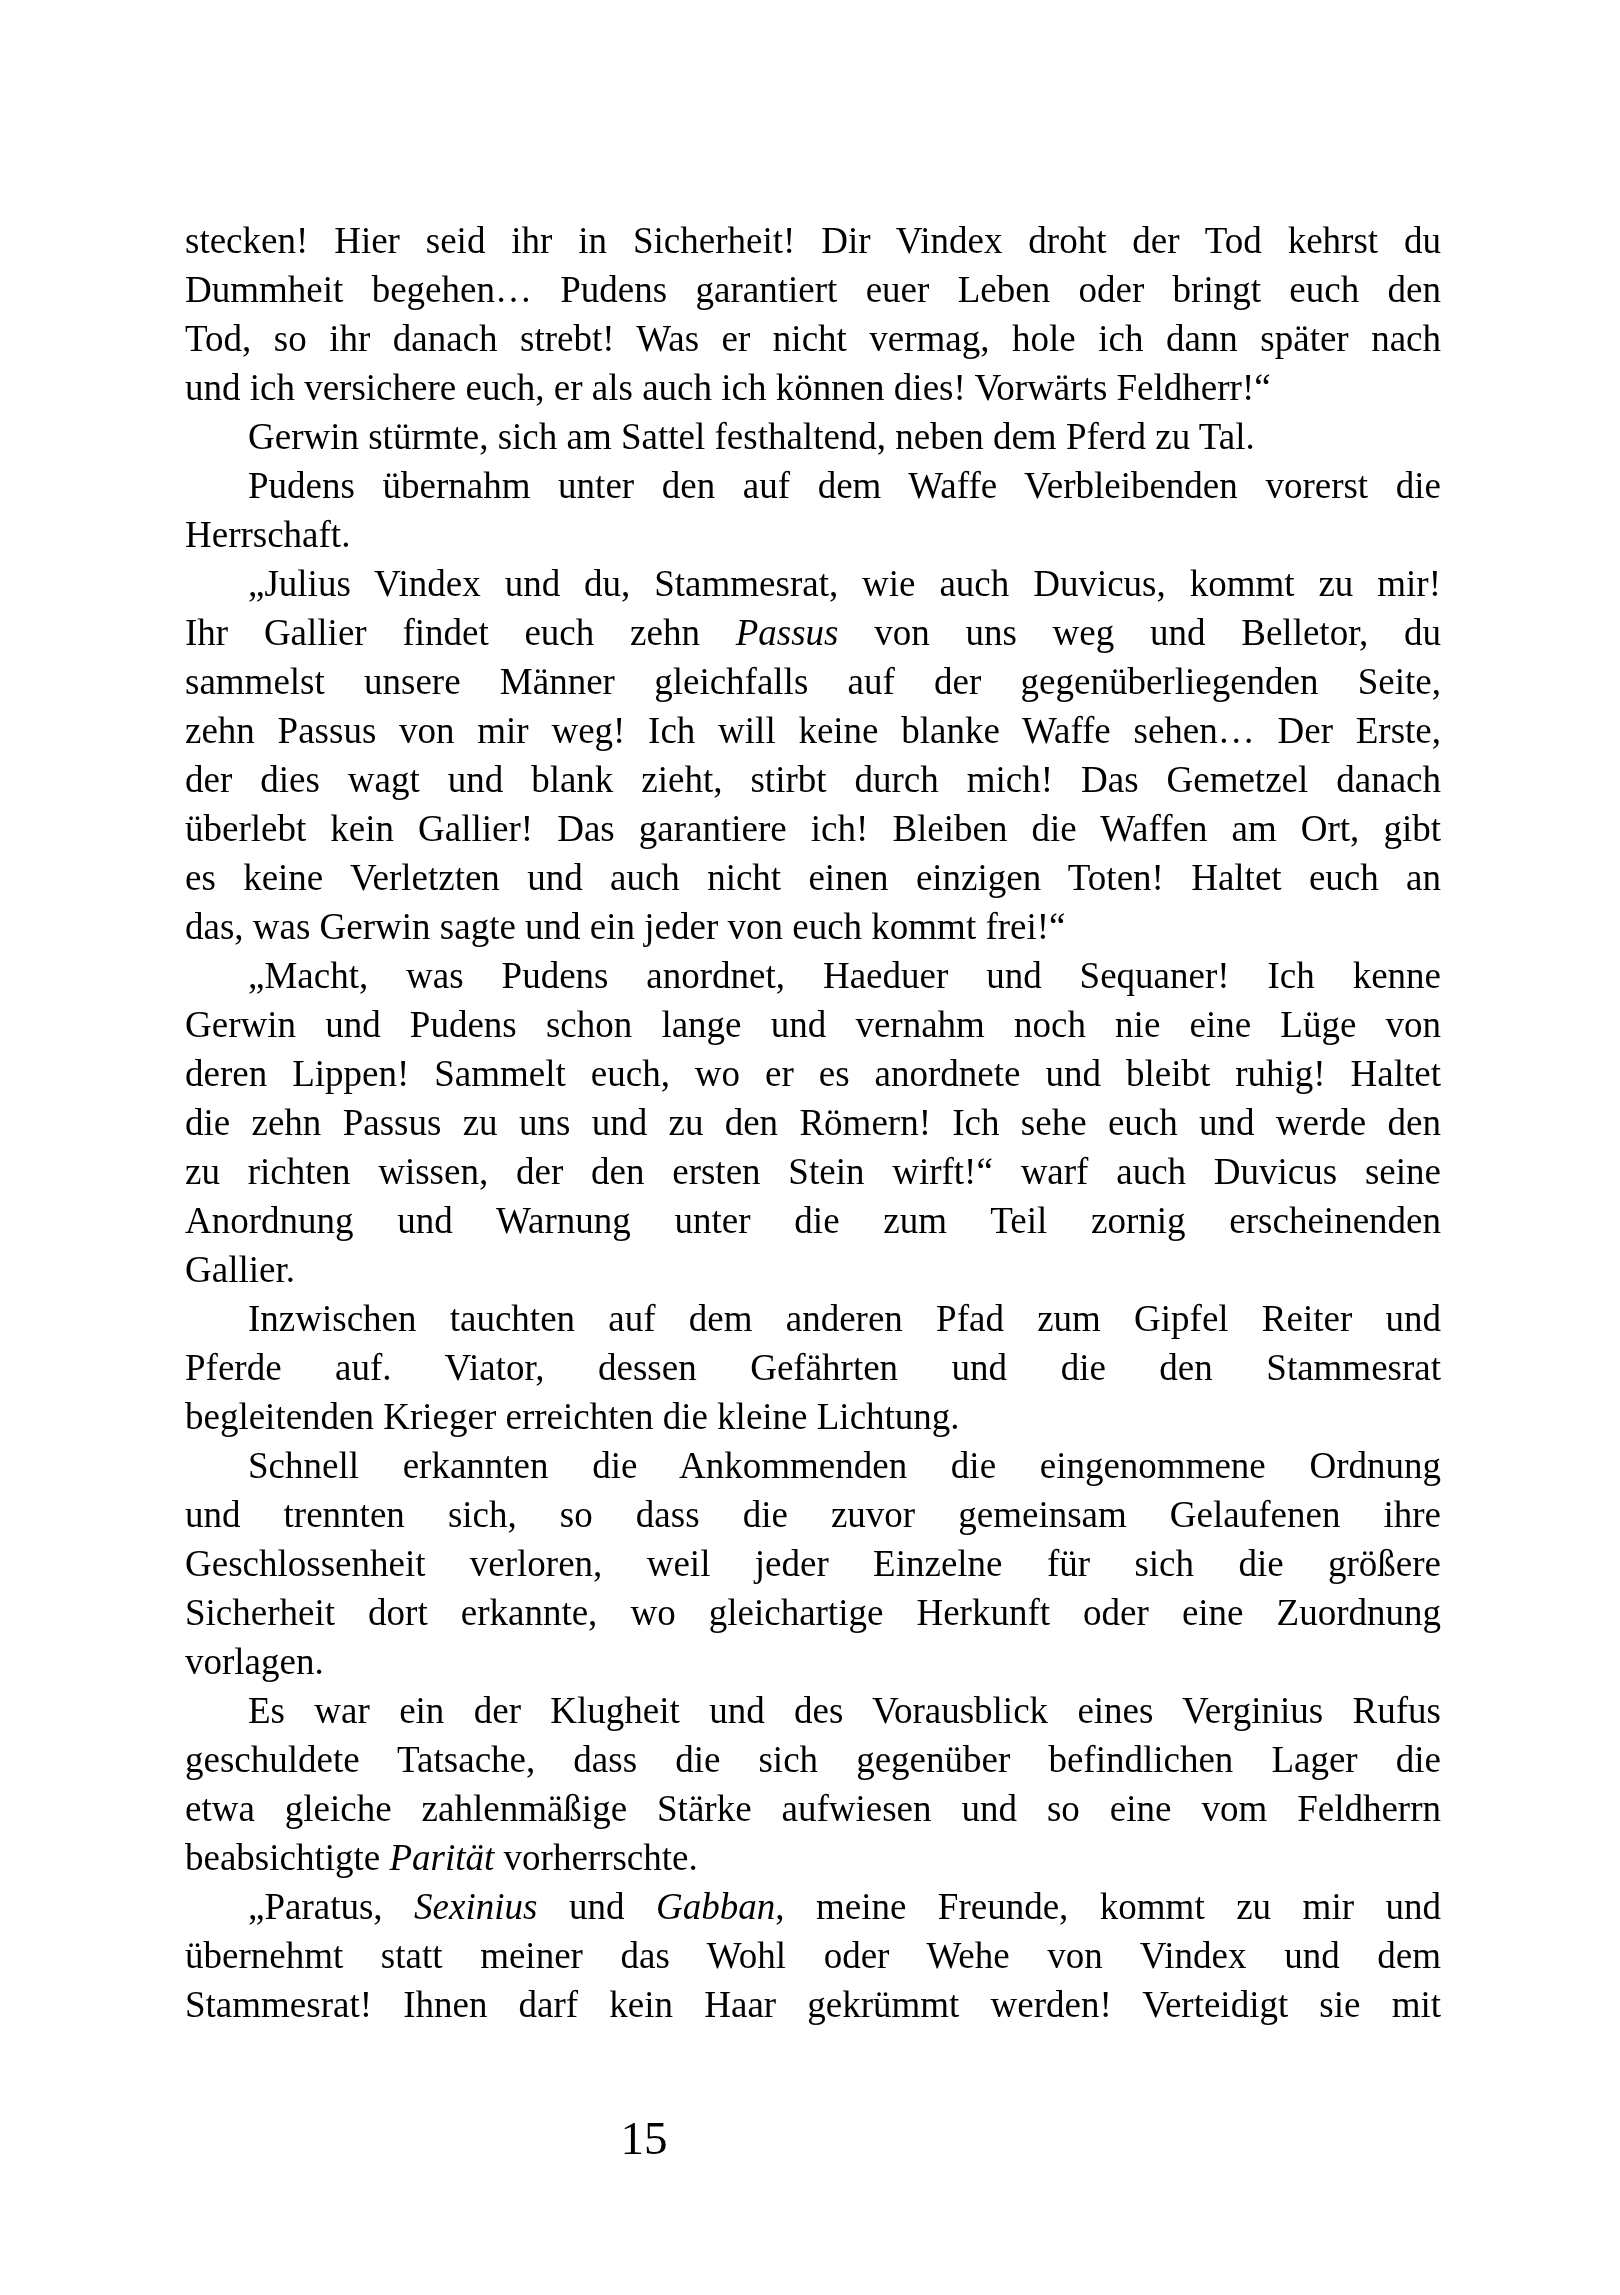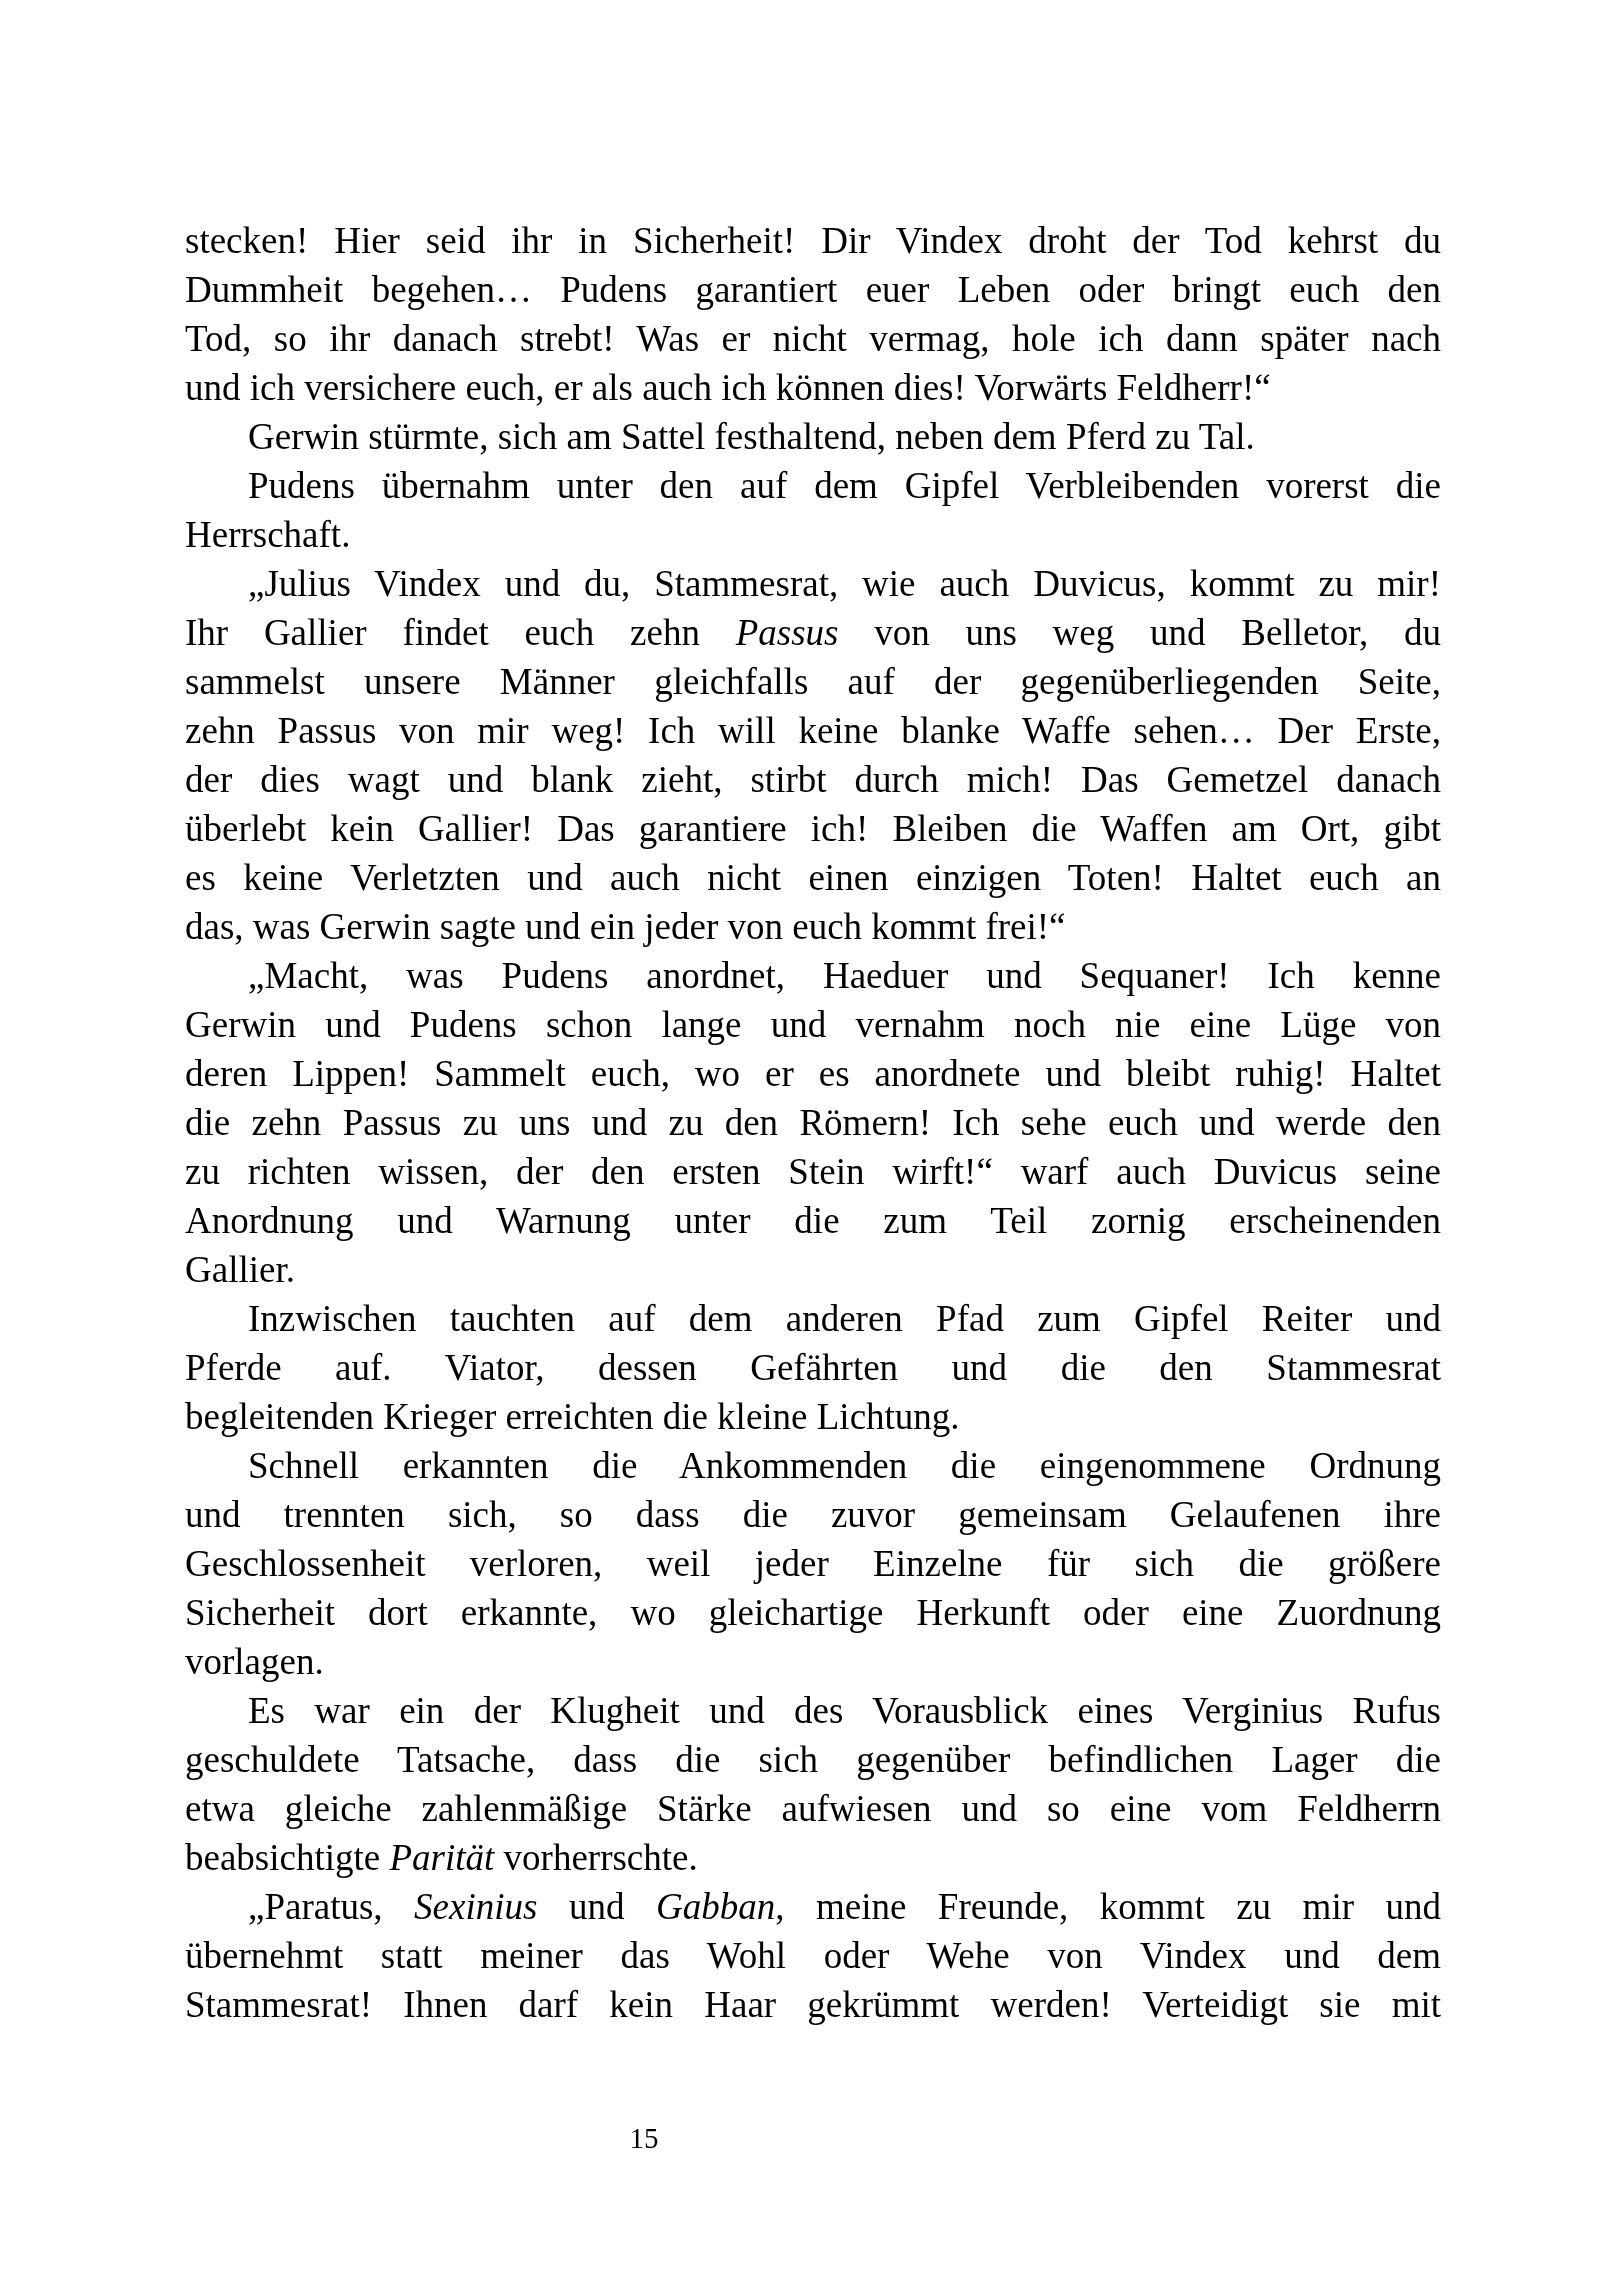--- a/index.html
+++ b/index.html
@@ -41,36 +41,36 @@
   .bi {
     font-style: italic;
     font-weight: normal;
   }
   .page-number {
     position: absolute;
     left: 0;
     top: 2120px;
     width: 1288px;
     text-align: center;
-    font-size: 29px;
+    font-size: 47px;
     line-height: 37px;
     color: #000000;
   }
 </style>
 </head>
 <body>
 
 <div class="page">
   <div class="text-block">
       <div class="line">stecken! Hier seid ihr in Sicherheit! Dir Vindex droht der Tod kehrst du</div>
       <div class="line">Dummheit begehen… Pudens garantiert euer Leben oder bringt euch den</div>
       <div class="line">Tod, so ihr danach strebt! Was er nicht vermag, hole ich dann später nach</div>
       <div class="line end">und ich versichere euch, er als auch ich können dies! Vorwärts Feldherr!“</div>
       <div class="line indent end">Gerwin stürmte, sich am Sattel festhaltend, neben dem Pferd zu Tal.</div>
-      <div class="line indent">Pudens übernahm unter den auf dem Gipfel Verbleibenden vorerst die</div>
+      <div class="line indent">Pudens übernahm unter den auf dem Waffe Verbleibenden vorerst die</div>
       <div class="line end">Herrschaft.</div>
       <div class="line indent">„Julius Vindex und du, Stammesrat, wie auch Duvicus, kommt zu mir!</div>
       <div class="line">Ihr Gallier findet euch zehn <em class="bi">Passus</em> von uns weg und Belletor, du</div>
       <div class="line">sammelst unsere Männer gleichfalls auf der gegenüberliegenden Seite,</div>
       <div class="line">zehn Passus von mir weg! Ich will keine blanke Waffe sehen… Der Erste,</div>
       <div class="line">der dies wagt und blank zieht, stirbt durch mich! Das Gemetzel danach</div>
       <div class="line">überlebt kein Gallier! Das garantiere ich! Bleiben die Waffen am Ort, gibt</div>
       <div class="line">es keine Verletzten und auch nicht einen einzigen Toten! Haltet euch an</div>
       <div class="line end">das, was Gerwin sagte und ein jeder von euch kommt frei!“</div>
       <div class="line indent">„Macht, was Pudens anordnet, Haeduer und Sequaner! Ich kenne</div>

